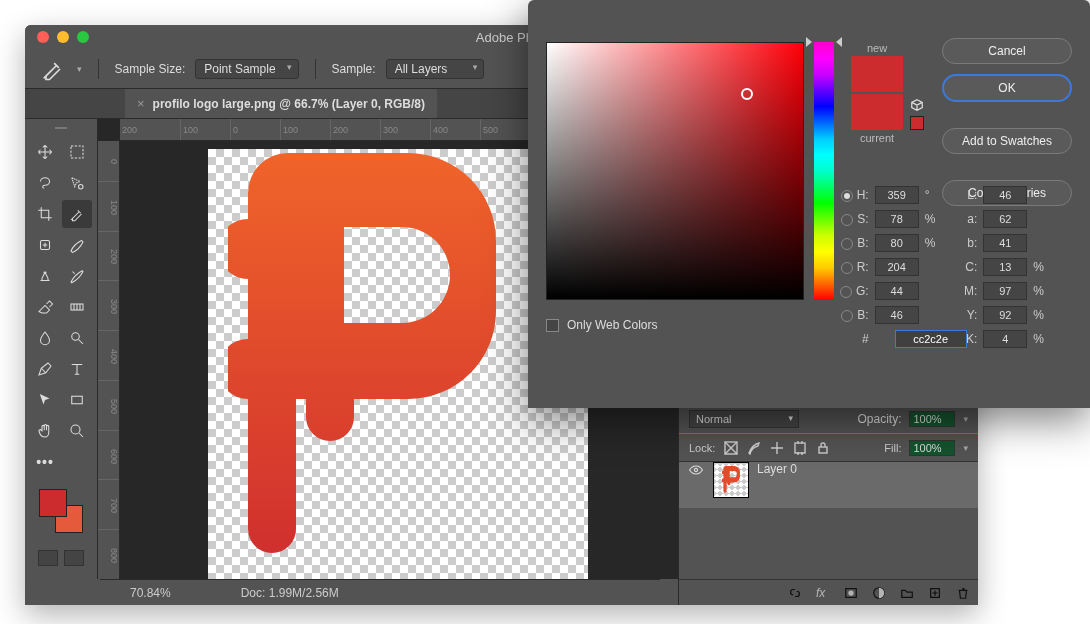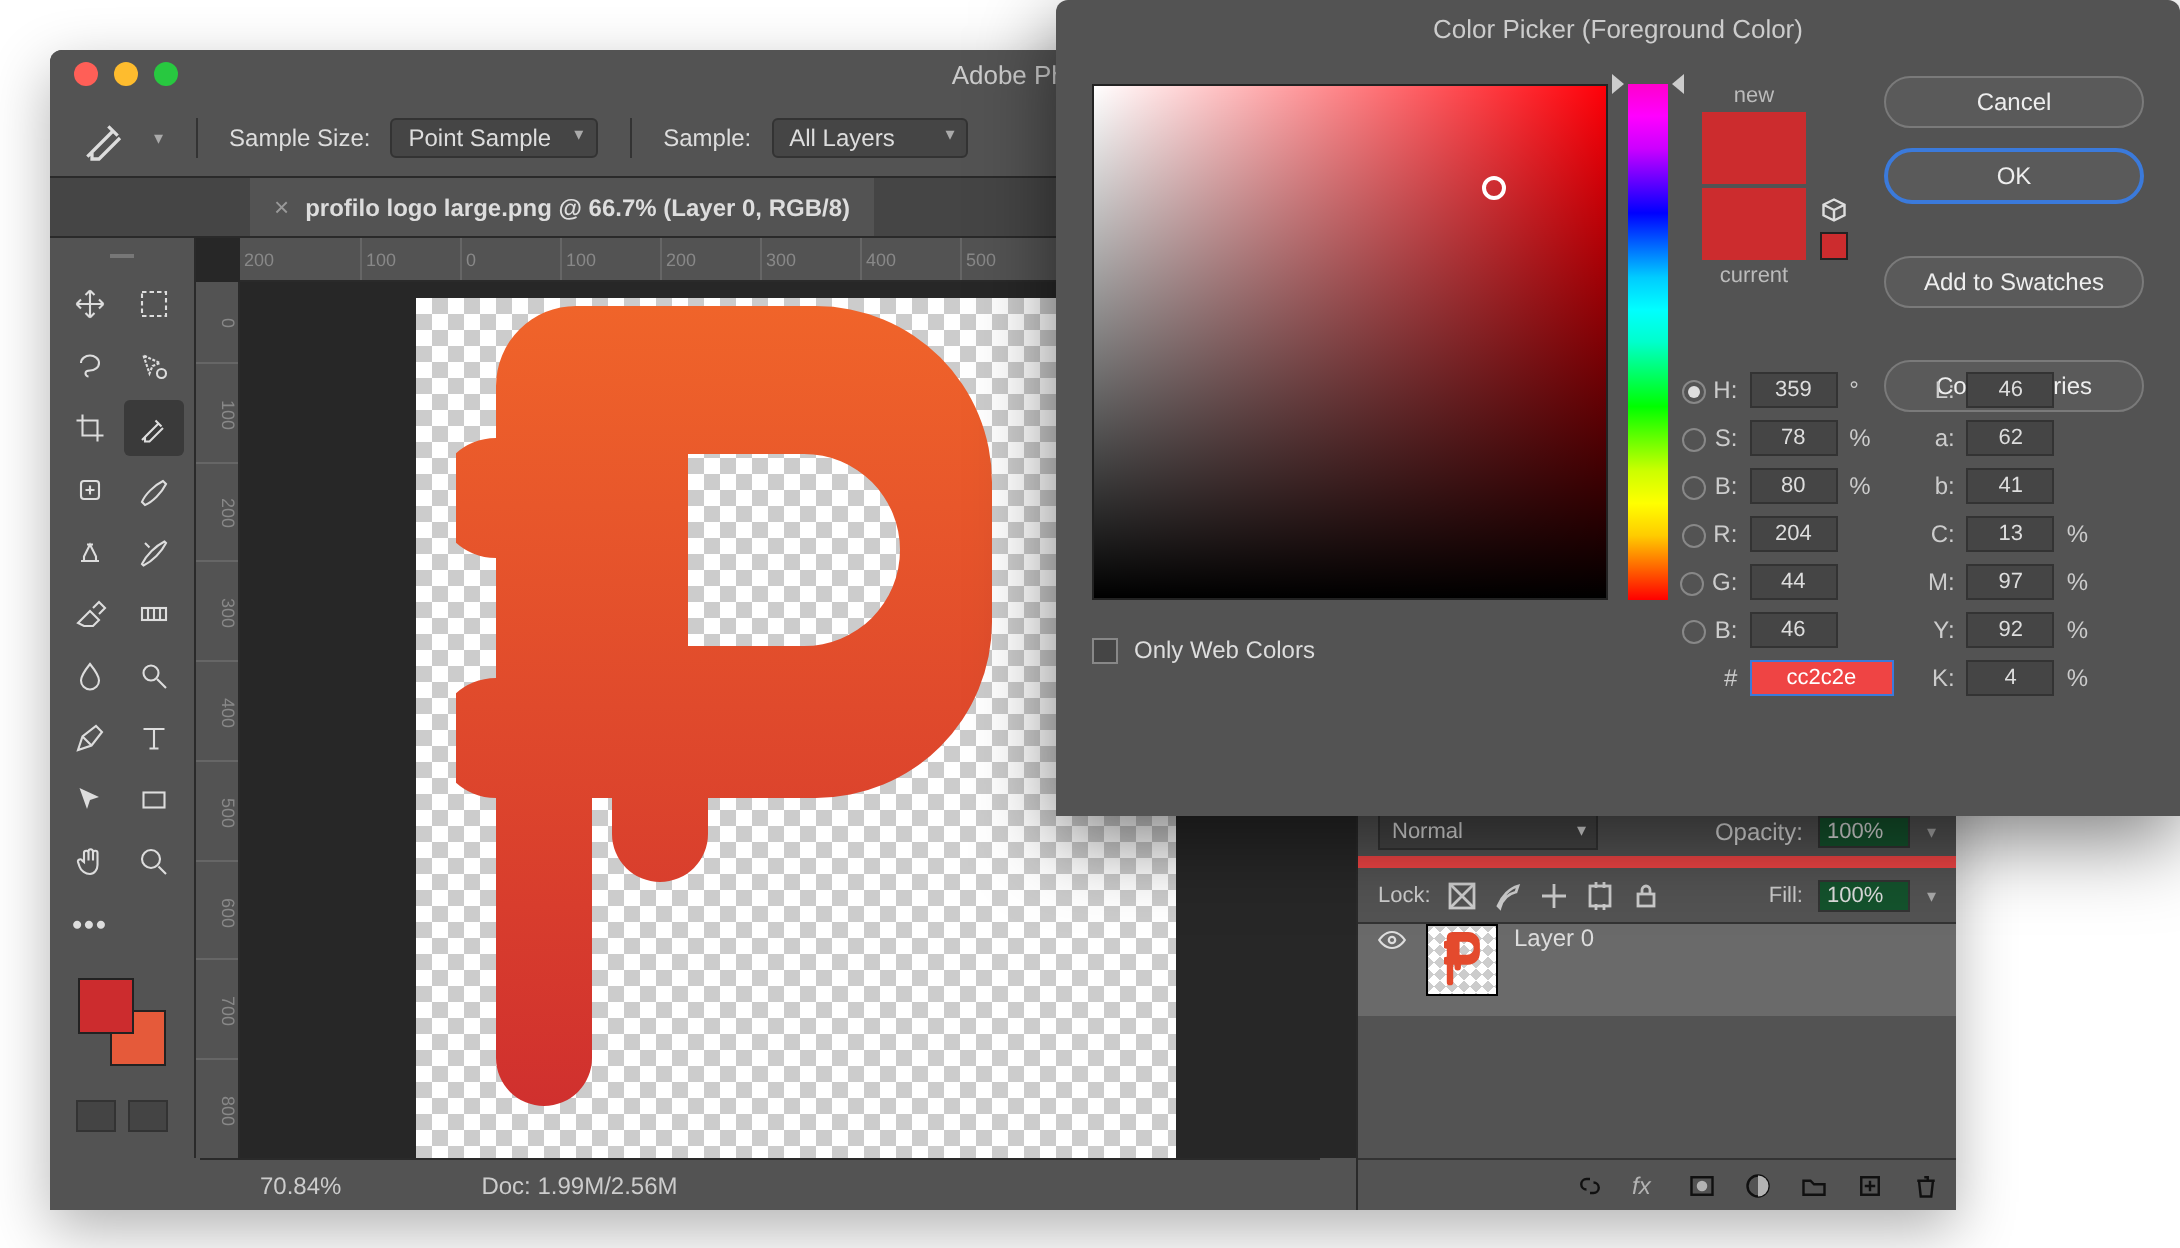--- a/index.html
+++ b/index.html
@@ -35,21 +35,21 @@
 .canvas-area { flex: 1; background: #272727; position: relative; overflow: hidden; }
 .rulers-top { position: absolute; left: 22px; right: 0; top: 0; height: 22px; background: #535353; border-bottom: 1px solid #2a2a2a; display: flex; color: #888; font-size: 9px; }
 .ruler-mark { width: 50px; text-align: left; padding-left: 2px; border-left: 1px solid #666; line-height: 22px; }
 .rulers-left { position: absolute; left: 0; top: 22px; bottom: 0; width: 22px; background: #535353; border-right: 1px solid #2a2a2a; display: flex; flex-direction: column; color: #888; font-size: 9px; }
 .ruler-mark-v { height: 50px; writing-mode: vertical-rl; text-align: center; border-top: 1px solid #666; padding-top: 2px; }
 .canvas-doc { position: absolute; left: 110px; top: 30px; width: 380px; height: 432px; background: #fff; }
 .checker { width: 100%; height: 100%; background-image: linear-gradient(45deg,#ccc 25%,transparent 25%),linear-gradient(-45deg,#ccc 25%,transparent 25%),linear-gradient(45deg,transparent 75%,#ccc 75%),linear-gradient(-45deg,transparent 75%,#ccc 75%); background-size: 16px 16px; background-position: 0 0,0 8px,8px -8px,-8px 0; }
 .logo-p { position: absolute; left: 20px; top: 4px; width: 268px; height: 420px; }
 .statusbar { position: absolute; left: 75px; bottom: 0; right: 318px; height: 26px; background: #535353; border-top: 1px solid #2a2a2a; display: flex; align-items: center; padding: 0 30px; color: #ccc; font-size: 12px; gap: 70px; }
 .right-panels { position: absolute; right: 0; top: 379px; width: 300px; bottom: 0; background: #535353; border-left: 1px solid #2a2a2a; }
-.layer-head { height: 30px; display: flex; align-items: center; padding: 0 10px; gap: 8px; font-size: 12px; color: #ddd; border-bottom: 6px solid #ef4444; }
+.layer-head { height: 30px; display: flex; align-items: center; padding: 0 10px; gap: 8px; font-size: 12px; color: #ddd; border-bottom: 1px solid #ef4444; }
 .blend-sel { background: #454545; border: 1px solid #333; color: #ddd; padding: 2px 20px 2px 6px; font-size: 11px; width: 110px; position: relative; }
 .blend-sel::after { content: "▾"; position: absolute; right: 5px; font-size: 9px; }
 .pct-inp { background: #14532d; border: 1px solid #333; color: #ddd; width: 46px; font-size: 11px; padding: 1px 3px; }
 .lock-row { height: 28px; display: flex; align-items: center; padding: 0 10px; gap: 8px; font-size: 11px; color: #ccc; border-bottom: 1px solid #333; }
 .lock-icons { display: flex; gap: 7px; }
 .lock-ic { width: 16px; height: 16px; display: flex; align-items: center; justify-content: center; }
 .layer-row { height: 46px; display: flex; align-items: flex-start; padding: 0 8px; gap: 8px; background: #6a6a6a; color: #ddd; font-size: 12px; }
 .eye-ic { width: 18px; text-align: center; }
 .layer-thumb { width: 36px; height: 36px; background: #fff; border: 1px solid #000; position: relative; }
 .layer-thumb-check { width: 100%; height: 100%; background-image: linear-gradient(45deg,#ccc 25%,transparent 25%),linear-gradient(-45deg,#ccc 25%,transparent 25%),linear-gradient(45deg,transparent 75%,#ccc 75%),linear-gradient(-45deg,transparent 75%,#ccc 75%); background-size: 6px 6px; }
@@ -79,21 +79,21 @@
 .btn { background: #5a5a5a; border: 1px solid #7a7a7a; border-radius: 16px; color: #eee; font-size: 12px; height: 26px; display: flex; align-items: center; justify-content: center; }
 .btn.primary { border-color: #3b7adb; border-width: 2px; height: 28px; }
 .picker-btns { position: absolute; right: 18px; top: 38px; width: 130px; display: flex; flex-direction: column; gap: 10px; }
 .only-web { position: absolute; left: 18px; top: 318px; display: flex; align-items: center; gap: 8px; }
 .owc { width: 13px; height: 13px; border: 1px solid #888; background: #454545; }
 .fields { position: absolute; left: 312px; top: 186px; display: grid; grid-template-columns: auto 44px auto; row-gap: 6px; column-gap: 6px; align-items: center; }
 .fields .rad { width: 12px; height: 12px; border: 1px solid #888; border-radius: 50%; display: inline-block; margin-right: 4px; vertical-align: middle; }
 .fields .rad.on::after { content: ""; display: block; width: 6px; height: 6px; background: #ddd; border-radius: 50%; margin: 2px; }
 .fld-lbl { color: #ccc; text-align: right; }
 .fld-inp { background: #454545; border: 1px solid #333; color: #ddd; padding: 2px 4px; width: 44px; font-size: 11px; text-align: center; }
-.fld-inp.sel { background: #ef4444; color: #fff; border-color: #3b7adb; }
+.fld-inp.sel { background: #404040; color: #fff; border-color: #3b7adb; margin-left: 20px; }
 .fld-unit { color: #ccc; width: 14px; }
 .fields2 { position: absolute; left: 436px; top: 186px; display: grid; grid-template-columns: auto 44px auto; row-gap: 6px; column-gap: 6px; align-items: center; }
 svg { fill: none; stroke: currentColor; stroke-width: 1.4; }
 </style>
 </head>
 <body>
 
 <div class="ps-window">
   <div class="titlebar">
     <div class="traffic">
@@ -410,21 +410,20 @@
           <path d="M8 5v6M5 8h6"></path>
         </svg>
       <svg class="lf-ic" viewBox="0 0 16 16">
           <path d="M4 5h8l-1 9H5zM3 5h10M7 3h2v2"></path>
         </svg>
     </div>
   </div>
 </div>
 
 <div class="picker">
-  <div class="picker-title">Color Picker (Foreground Color)</div>
 
   <div class="sat-val">
     <div class="sat-val-base"></div>
     <div class="sat-white"></div>
     <div class="sat-black"></div>
     <div class="sv-cursor" style="left:78%;top:20%"></div>
   </div>
 
   <div class="hue-strip"></div>
   <div class="hue-arrows" style="top:42px">

